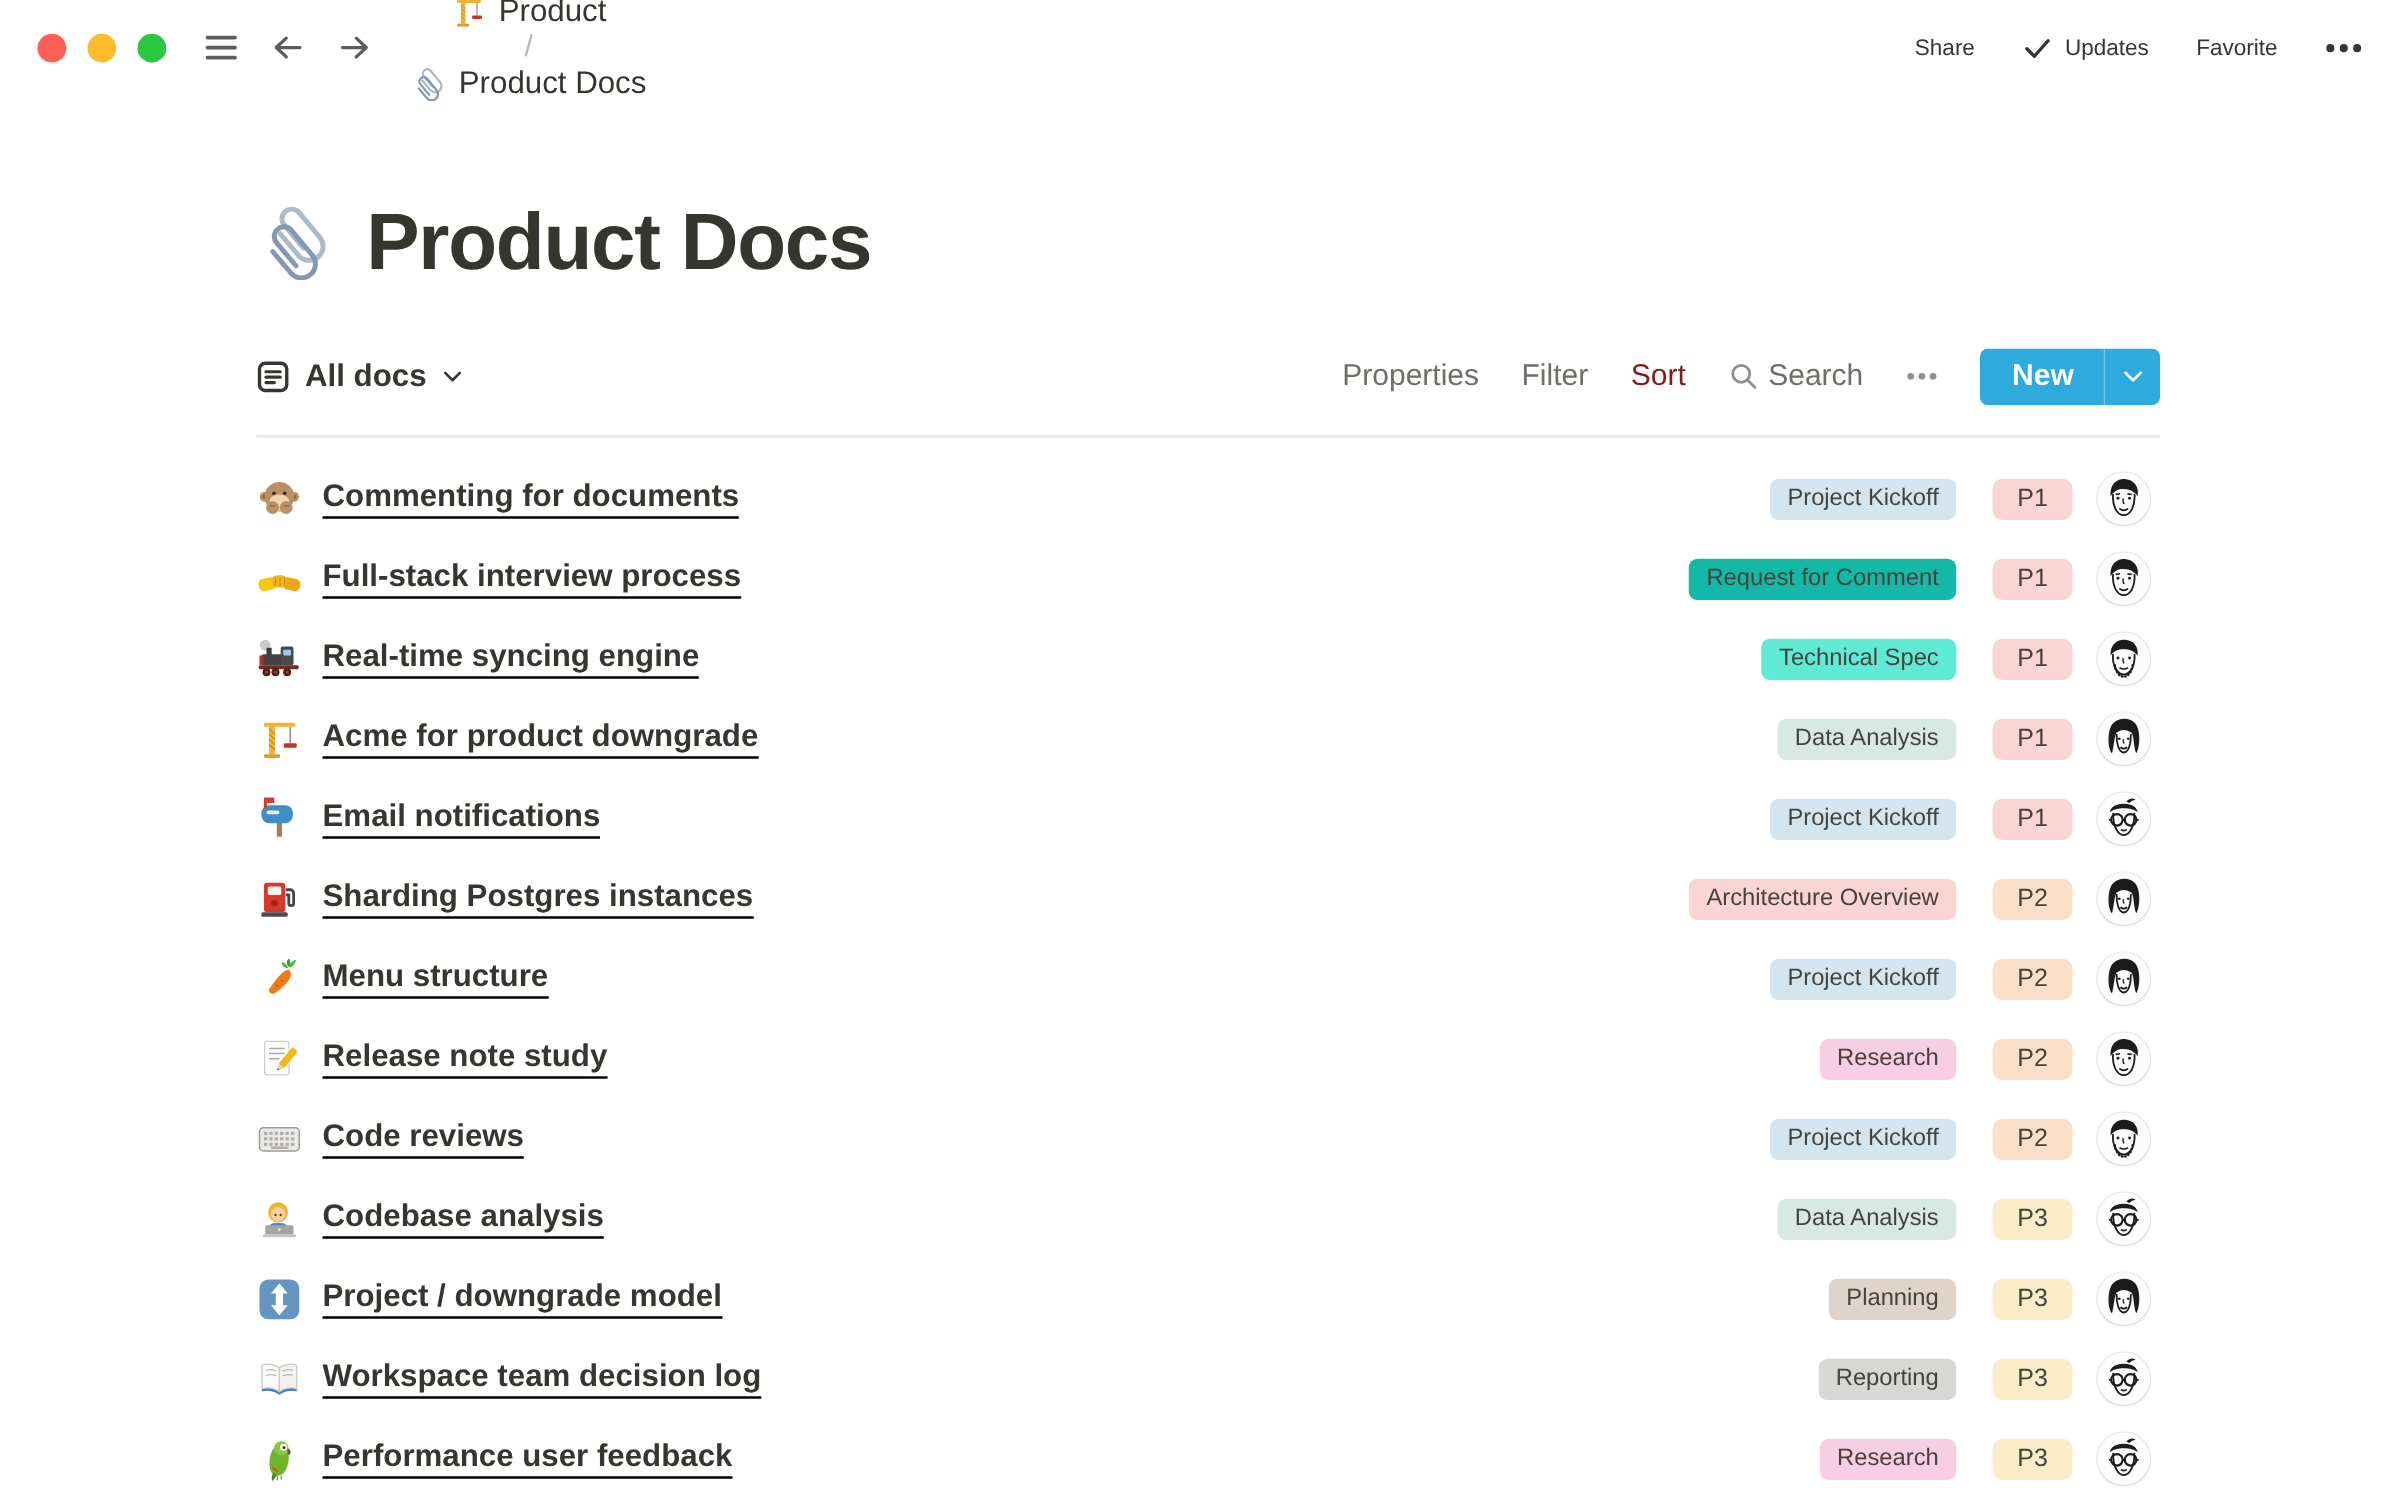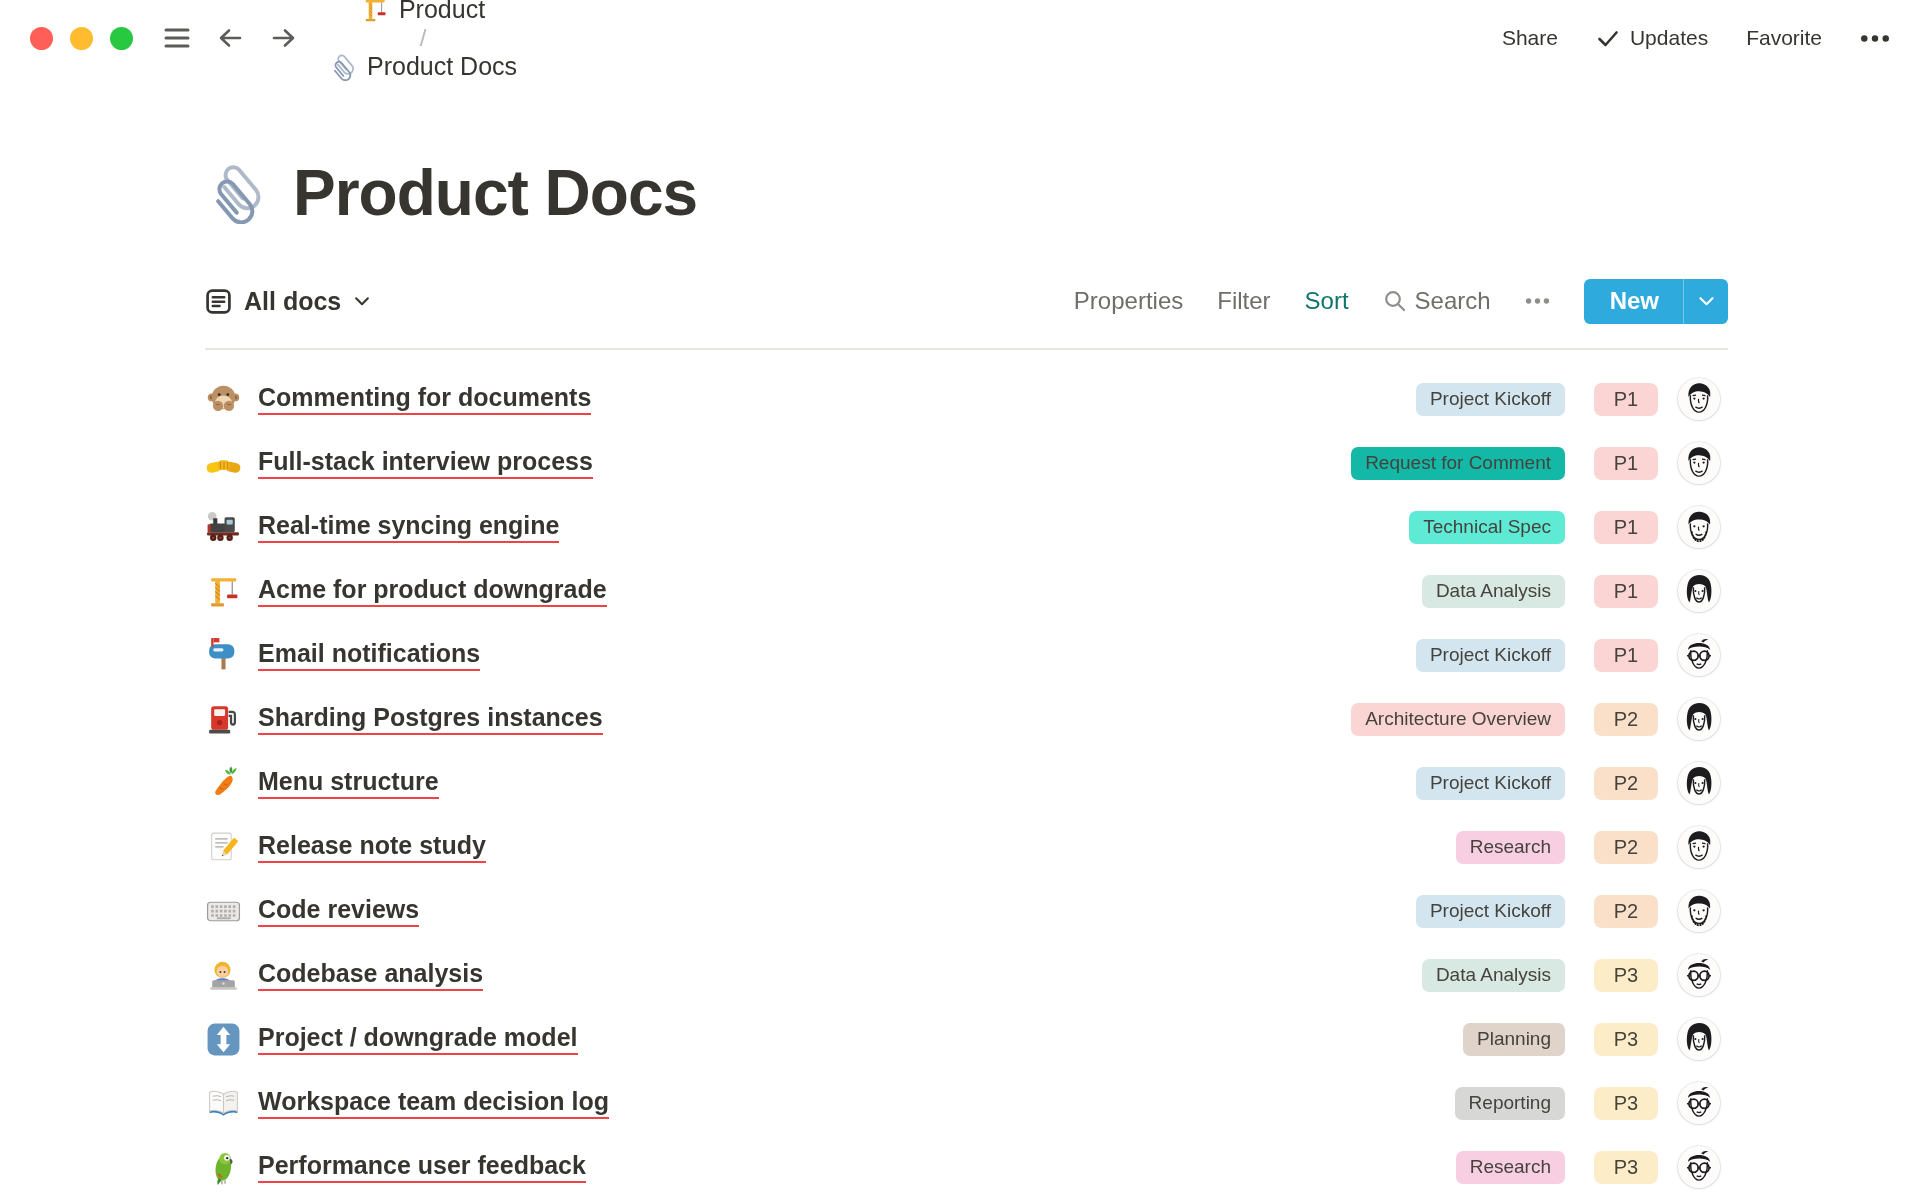--- a/index.html
+++ b/index.html
@@ -14,41 +14,41 @@
   .traffic{display:flex;gap:17px;align-items:center;}
   .tl{width:23px;height:23px;border-radius:50%;display:inline-block;}
   .tl.red{background:#ff5f57}.tl.yellow{background:#febc2e}.tl.green{background:#28c840}
   .icon-btn{display:flex;align-items:center;justify-content:center;cursor:pointer;}
   .hamburger{margin-left:30px;}
   .nav-arrow{margin-left:24px;}
   .breadcrumb{display:flex;align-items:center;margin-left:30px;font-size:25px;flex-direction:column;}
   .crumb{display:flex;align-items:center;gap:10px;cursor:pointer;}
   .crumb .emoji{width:28px;height:28px;}
   .bc-sep{color:#b9b8b5;margin:0 14px;font-size:24px;}
-  .top-actions{margin-left:auto;display:flex;align-items:center;gap:38px;font-size:21px;}
+  .top-actions{margin-left:auto;display:flex;align-items:center;gap:38px;font-size:18px;}
   .top-link{display:flex;align-items:center;gap:10px;cursor:pointer;}
   
   .page-head{margin:80px 0 0 205px;display:flex;align-items:center;gap:26px;}
   .page-head .emoji-xl{width:62px;height:62px;}
   h1{font-size:64px;font-weight:700;margin:0;letter-spacing:-1px;color:#37352f;}
   
   .toolbar{margin:48px 0 0 205px;width:1523px;height:46px;display:flex;align-items:center;}
   .view-switcher{display:flex;align-items:center;gap:12px;cursor:pointer;}
   .view-label{font-size:25px;font-weight:700;}
   .toolbar-right{margin-left:auto;display:flex;align-items:center;gap:34px;font-size:24px;color:#6f6e69;}
   .tb-item{cursor:pointer;display:flex;align-items:center;gap:8px;}
   .new-btn{display:flex;align-items:stretch;height:45px;border-radius:6px;background:#2eaadc;color:#fff;overflow:hidden;}
   .new-main{display:flex;align-items:center;padding:0 24px 0 26px;font-size:24px;font-weight:700;cursor:pointer;}
   .new-chevron{display:flex;align-items:center;justify-content:center;width:44px;border-left:1px solid rgba(255,255,255,0.35);cursor:pointer;}
   
   .divider{margin:24px 0 0 205px;width:1523px;height:2px;background:#e7e6e3;}
   .rows{margin:17px 0 0 205px;width:1523px;}
   .row{height:64px;display:flex;align-items:center;}
   .row-emoji{width:37px;height:37px;margin-right:16px;flex:none;}
-  .row-title{font-size:25px;font-weight:600;color:#37352f;border-bottom:2px solid #ef4444;padding-bottom:1px;cursor:pointer;white-space:nowrap;}
+  .row-title{font-size:25px;font-weight:600;color:#37352f;border-bottom:2px solid #000000;padding-bottom:1px;cursor:pointer;white-space:nowrap;}
   .grow{flex:1;}
   .tag{height:33px;padding:0 14px;border-radius:7px;font-size:19px;color:#45433e;display:inline-flex;align-items:center;margin-right:29px;white-space:nowrap;cursor:pointer;}
   .prio{height:33px;min-width:34px;padding:0 15px;border-radius:8px;font-size:20px;font-weight:500;color:#45433e;display:inline-flex;align-items:center;justify-content:center;margin-right:20px;cursor:pointer;}
   .avatar{width:42px;height:42px;border-radius:50%;background:#fff;box-shadow:0 0 0 1px rgba(0,0,0,0.08),0 1px 3px rgba(0,0,0,0.09);margin-right:8px;flex:none;cursor:pointer;}
   .avatar svg{width:42px;height:42px;}
 </style>
 </head>
 <body>
 
 <svg width="0" height="0" style="position:absolute" aria-hidden="true">
@@ -322,21 +322,21 @@
             <use href="#g-doclist"></use>
           </svg>
         <span class="view-label">All docs</span>
         <svg width="18" height="13" style="color:#37352f">
             <use href="#g-chevron"></use>
           </svg>
       </div>
       <div class="toolbar-right">
         <span class="tb-item">Properties</span>
         <span class="tb-item">Filter</span>
-        <span class="tb-item" style="color: #0f766e;">Sort</span>
+        <span class="tb-item" style="color: #7f1d1d;">Sort</span>
         <span class="tb-item">
           <svg width="24" height="24">
               <use href="#g-search"></use>
             </svg>
           <span>Search</span>
         </span>
         <span class="tb-item" style="color:#8f8e8b">
             <svg width="25" height="8">
               <use href="#g-dots"></use>
             </svg>

